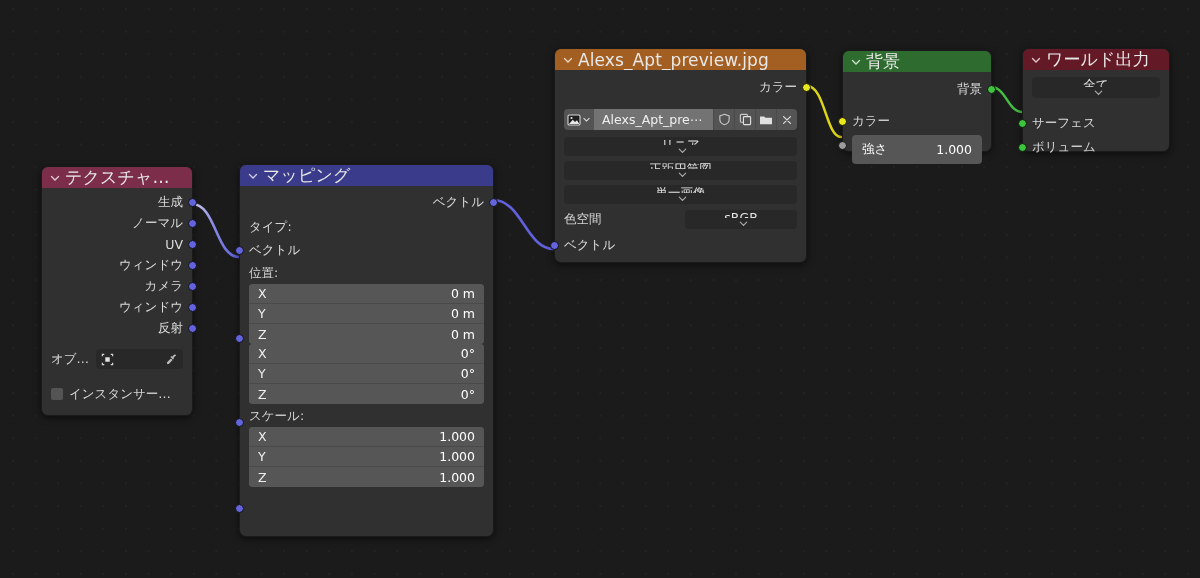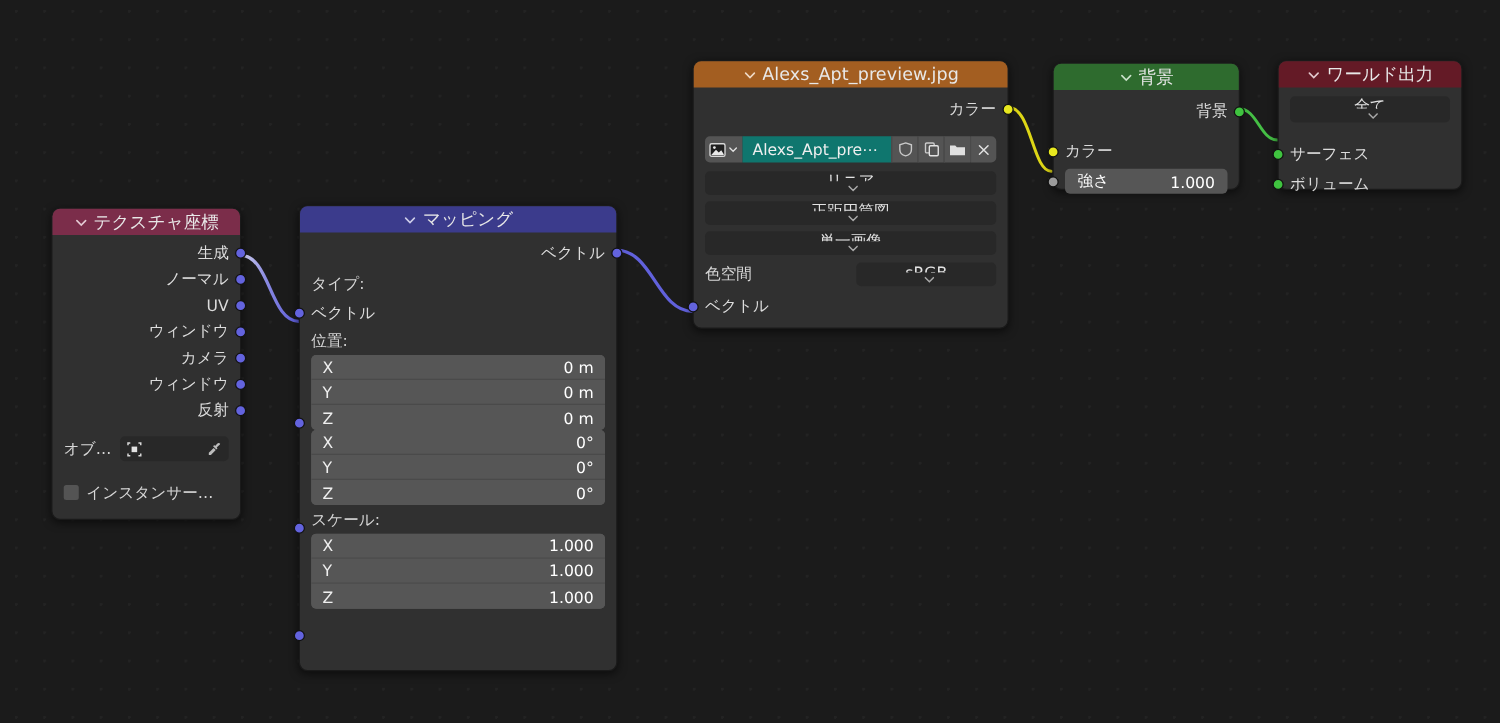--- a/index.html
+++ b/index.html
@@ -29,26 +29,25 @@
     border: 1px solid #1a1a1a;
     box-sizing: border-box;
     overflow: visible;
   }
   .node-header {
     height: 21px;
     border-radius: 6px 6px 0 0;
     display: flex;
     align-items: center;
     padding: 0 7px;
-    font-size: 14px;
+    font-size: 17px;
     color: #e8e8e8;
     box-sizing: border-box;
     position: relative;
     overflow: hidden;
-    justify-content: center;
   }
   .node-header .chev {
     width: 12px;
     height: 12px;
     margin-right: 4px;
     flex: 0 0 auto;
     opacity: 0.9;
   }
   .node-header .title {
     white-space: nowrap;
@@ -152,21 +151,21 @@
   .numrow .nv { color: #ffffff; }
 
   .sublabel {
     font-size: 12.5px;
     color: #d6d6d6;
     padding: 4px 9px 2px 9px;
   }
 
   
   .slider {
-    height: 20px;
+    height: 29px;
     margin: 0 9px;
     background: #565656;
     border-radius: 4px;
     display: flex;
     align-items: center;
     justify-content: space-between;
     padding: 0 10px;
     font-size: 12.5px;
     color: #fff;
     box-sizing: border-box;
@@ -199,21 +198,21 @@
     background: #545454;
     border-radius: 4px 0 0 4px;
     display: flex;
     align-items: center;
     justify-content: center;
     gap: 1px;
     box-sizing: border-box;
   }
   .db-name {
     flex: 1 1 auto;
-    background: #0f766e;
+    background: #737373;
     display: flex;
     align-items: center;
     padding: 0 8px;
     font-size: 12.5px;
     color: #efefef;
     white-space: nowrap;
     overflow: hidden;
     box-sizing: border-box;
   }
   .db-btn {

